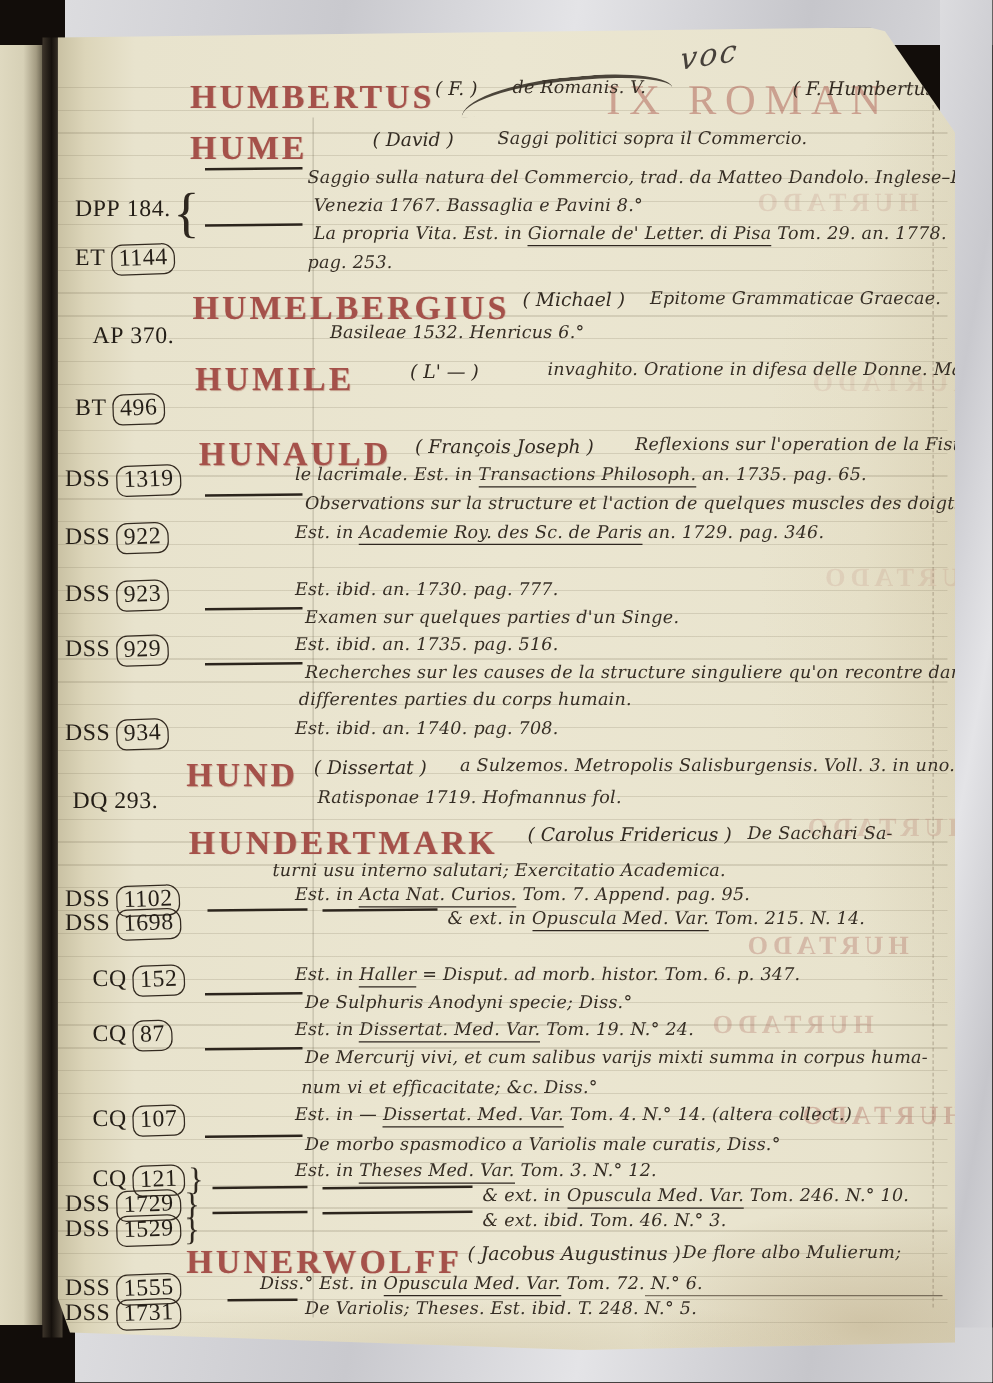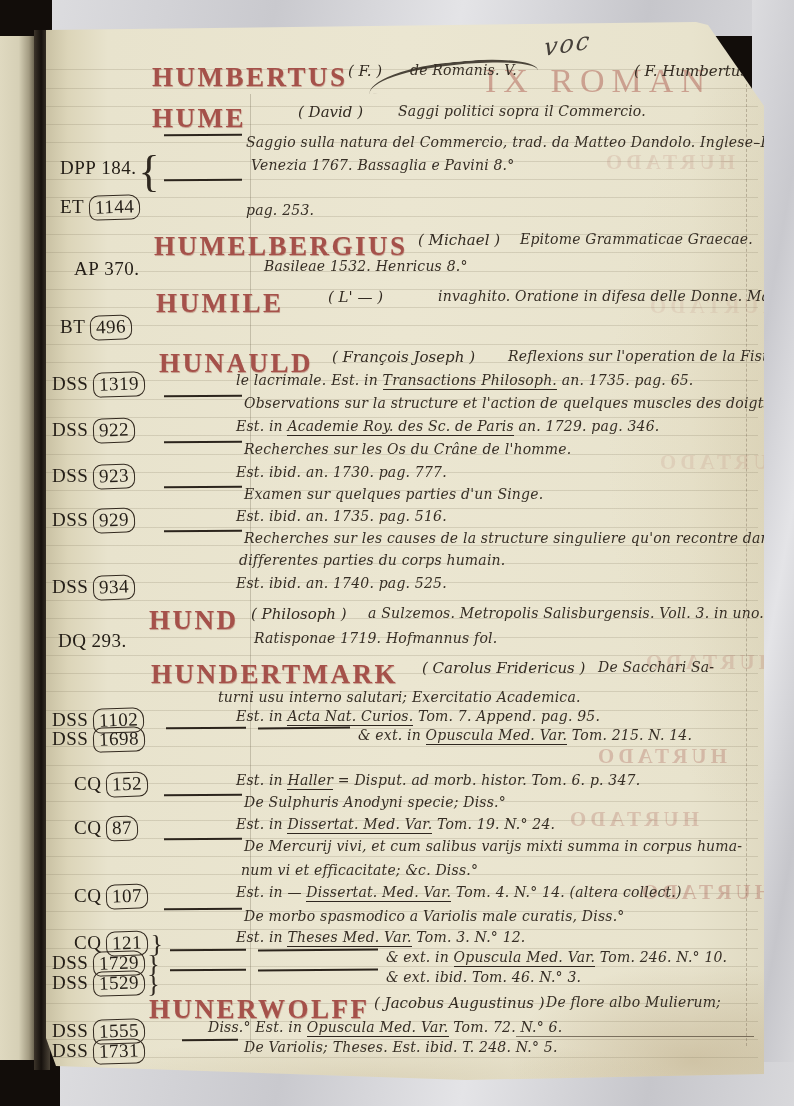--- a/index.html
+++ b/index.html
@@ -88,36 +88,37 @@
       <span class="txt" style="left:200px">Saggio sulla natura del Commercio, trad. da Matteo Dandolo. Inglese–Ital.</span>
     </div>
 
     <div class="row" style="top:135px">
       <span class="sm" style="left:14px"><span class="smp">DPP</span><span class="smn">184.</span><span class="bracechar brace-big">{</span></span>
       <span class="txt" style="left:205px">Venezia 1767. Bassaglia e Pavini 8.°</span>
     </div>
 
     <div class="row" style="top:157px">
       <span class="dash"></span>
+      <span class="txt" style="left:205px"><span>La propria Vita.   Est. in </span><span class="u">Giornale de' Letter. di Pisa</span><span> Tom. 29. an. 1778.</span></span>
     </div>
 
     <div class="row" style="top:180px">
       <span class="sm" style="left:14px;top:-7px"><span class="smp">ET</span><span class="smn box">1144</span></span>
       <span class="txt" style="left:200px">pag. 253.</span>
     </div>
 
     <div class="row" style="top:209px;height:34px">
       <span class="hw" style="left:108px">HUMELBERGIUS</span>
       <span class="paren" style="left:372px">( Michael )</span>
       <span class="txt" style="left:474px">Epitome Grammaticae Graecae.</span>
     </div>
 
     <div class="row" style="top:236px">
       <span class="sm" style="left:28px"><span class="smp">AP</span><span class="smn">370.</span></span>
-      <span class="txt" style="left:218px">Basileae 1532. Henricus 8.°</span>
+      <span class="txt" style="left:218px">Basileae 1532. Henricus 6.°</span>
     </div>
 
     <div class="row" style="top:266px;height:34px">
       <span class="hw" style="left:110px">HUMILE</span>
       <span class="paren" style="left:282px">( L' — )</span>
       <span class="txt" style="left:392px">invaghito.   Oratione in difesa delle Donne. Manto-</span>
     </div>
 
     <div class="row" style="top:293px">
       <span class="sm" style="left:14px"><span class="smp">BT</span><span class="smn box">496</span></span>
@@ -137,24 +138,20 @@
     <div class="row" style="top:373px">
       <span class="dash"></span>
       <span class="txt" style="left:198px">Observations sur la structure et l'action de quelques muscles des doigts.</span>
     </div>
 
     <div class="row" style="top:396px">
       <span class="sm" style="left:6px"><span class="smp">DSS</span><span class="smn box">922</span></span>
       <span class="txt"><span>Est. in </span><span class="u">Academie Roy. des Sc. de Paris</span><span> an. 1729. pag. 346.</span></span>
     </div>
 
-    <div class="row" style="top:419px">
-      <span class="dash"></span>
-      <span class="txt" style="left:198px">Recherches sur les Os du Crâne de l'homme.</span>
-    </div>
 
     <div class="row" style="top:442px">
       <span class="sm" style="left:6px"><span class="smp">DSS</span><span class="smn box">923</span></span>
       <span class="txt">Est. ibid. an. 1730. pag. 777.</span>
     </div>
 
     <div class="row" style="top:464px">
       <span class="dash"></span>
       <span class="txt" style="left:198px">Examen sur quelques parties d'un Singe.</span>
     </div>
@@ -168,26 +165,26 @@
       <span class="dash"></span>
       <span class="txt" style="left:198px">Recherches sur les causes de la structure singuliere qu'on recontre dans</span>
     </div>
 
     <div class="row" style="top:530px">
       <span class="txt" style="left:193px">differentes parties du corps humain.</span>
     </div>
 
     <div class="row" style="top:553px">
       <span class="sm" style="left:6px"><span class="smp">DSS</span><span class="smn box">934</span></span>
-      <span class="txt">Est. ibid. an. 1740. pag. 525.</span>
+      <span class="txt">Est. ibid. an. 1740. pag. 708.</span>
     </div>
 
     <div class="row" style="top:583px;height:34px">
       <span class="hw" style="left:103px">HUND</span>
-      <span class="paren" style="left:205px">( Philosoph )</span>
+      <span class="paren" style="left:205px">( Dissertat )</span>
       <span class="txt" style="left:322px">a Sulzemos.  Metropolis Salisburgensis. Voll. 3. in uno.</span>
     </div>
 
     <div class="row" style="top:608px">
       <span class="sm" style="left:12px"><span class="smp">DQ</span><span class="smn">293.</span></span>
       <span class="txt" style="left:208px">Ratisponae 1719. Hofmannus fol.</span>
     </div>
 
     <div class="row" style="top:637px;height:34px">
       <span class="hw" style="left:105px">HUNDERTMARK</span>

